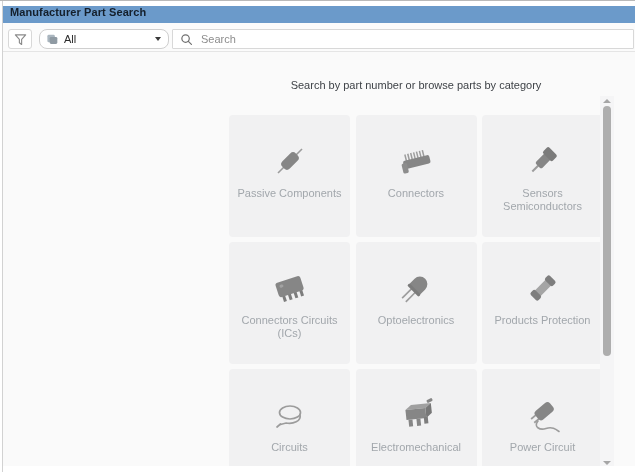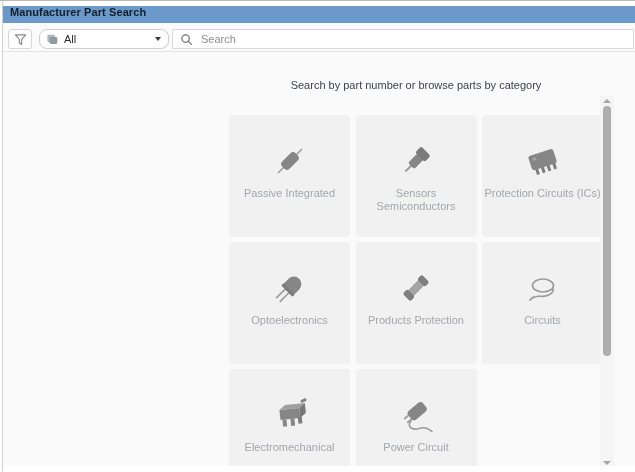--- a/index.html
+++ b/index.html
@@ -113,23 +113,43 @@
 
       <div class="card">
         <div class="icon-wrap">
           <svg width="44" height="44" viewBox="0 0 44 44">
             <g transform="rotate(-45 22 22)">
               <rect x="5" y="21.2" width="34" height="1.6" fill="#9c9c9c"></rect>
               <rect x="12.5" y="16.8" width="19" height="10.4" rx="4" fill="#868686"></rect>
             </g>
           </svg>
         </div>
-        <div class="card-label">Passive Integrated</div>
-      </div>
-
+        <div class="card-label">Passive Components</div>
+      </div>
+
+      <div class="card">
+        <div class="icon-wrap">
+          <svg width="44" height="44" viewBox="0 0 44 44">
+            <g transform="rotate(-14 22 22)">
+              <g fill="#9c9c9c">
+                <rect x="12" y="13" width="1.5" height="7"></rect>
+                  <rect x="15" y="13" width="1.5" height="7"></rect>
+                <rect x="18" y="13" width="1.5" height="7"></rect>
+                  <rect x="21" y="13" width="1.5" height="7"></rect>
+                <rect x="24" y="13" width="1.5" height="7"></rect>
+                  <rect x="27" y="13" width="1.5" height="7"></rect>
+                <rect x="30" y="13" width="1.5" height="7"></rect>
+              </g>
+              <rect x="9" y="19" width="27" height="8.5" rx="2" fill="#868686"></rect>
+              <rect x="7" y="21.5" width="5.5" height="10" rx="1.5" fill="#8d8d8d"></rect>
+            </g>
+          </svg>
+        </div>
+        <div class="card-label">Connectors</div>
+      </div>
 
       <div class="card">
         <div class="icon-wrap">
           <svg width="44" height="44" viewBox="0 0 44 44">
             <g transform="rotate(-45 22 22)">
               <rect x="7" y="20.9" width="11" height="2" fill="#9c9c9c"></rect>
               <rect x="15" y="17.6" width="15" height="8.8" rx="2" fill="#868686"></rect>
               <rect x="27.5" y="15.3" width="8.5" height="13.4" rx="2" fill="#7b7b7b"></rect>
             </g>
           </svg>
@@ -145,21 +165,21 @@
                 <rect x="12" y="27" width="3" height="6.5"></rect>
                   <rect x="18" y="27" width="3" height="6.5"></rect>
                 <rect x="24" y="27" width="3" height="6.5"></rect>
                   <rect x="30" y="27" width="3" height="6.5"></rect>
               </g>
               <rect x="9" y="13" width="26" height="15" rx="2.5" fill="#868686"></rect>
               <ellipse cx="14.5" cy="17.5" rx="2" ry="1.5" fill="#a2a2a2"></ellipse>
             </g>
           </svg>
         </div>
-        <div class="card-label">Protection Circuits (ICs)</div>
+        <div class="card-label">Connectors Circuits (ICs)</div>
       </div>
 
       <div class="card">
         <div class="icon-wrap">
           <svg width="44" height="44" viewBox="0 0 44 44">
             <g transform="rotate(-45 22 22)">
               <rect x="5" y="18.6" width="15" height="1.6" fill="#9c9c9c"></rect>
               <rect x="5" y="23.8" width="15" height="1.6" fill="#9c9c9c"></rect>
               <path d="M19 14.5 h8.5 a7.5 7.5 0 0 1 7.5 7.5 a7.5 7.5 0 0 1 -7.5 7.5 h-8.5 z" fill="#868686"></path>
               <rect x="17.5" y="14" width="3.2" height="16" rx="1.2" fill="#7b7b7b"></rect>

